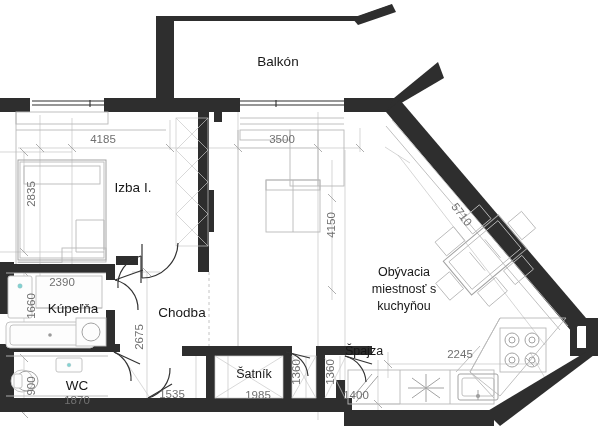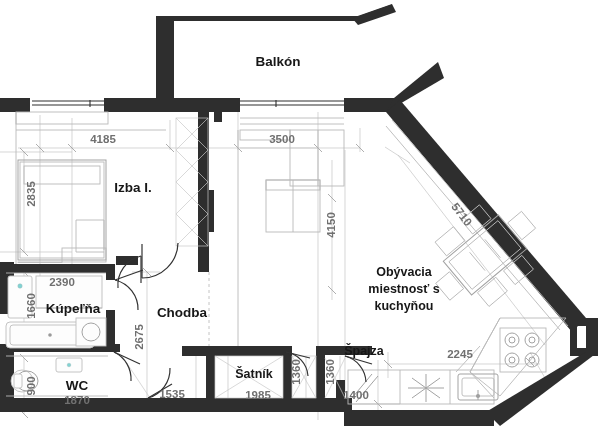--- a/index.html
+++ b/index.html
@@ -7,21 +7,20 @@
     padding: 0;
     background: #ffffff;
   }
   #plan-root {
     position: relative;
     width: 600px;
     height: 426px;
     background: #ffffff;
     font-family: "Liberation Sans", sans-serif;
     overflow: hidden;
-    font-weight: bold;
   }
   svg#floorplan {
     display: block;
     width: 600px;
     height: 426px;
   }
   .wall { fill: #2e2e2e; stroke: none; }
   .wall-thin { fill: none; stroke: #2e2e2e; stroke-width: 1.1; }
   .furniture { fill: none; stroke: #b9b9b9; stroke-width: 0.9; }
   .furniture-dark { fill: none; stroke: #a3a3a3; stroke-width: 1; }

